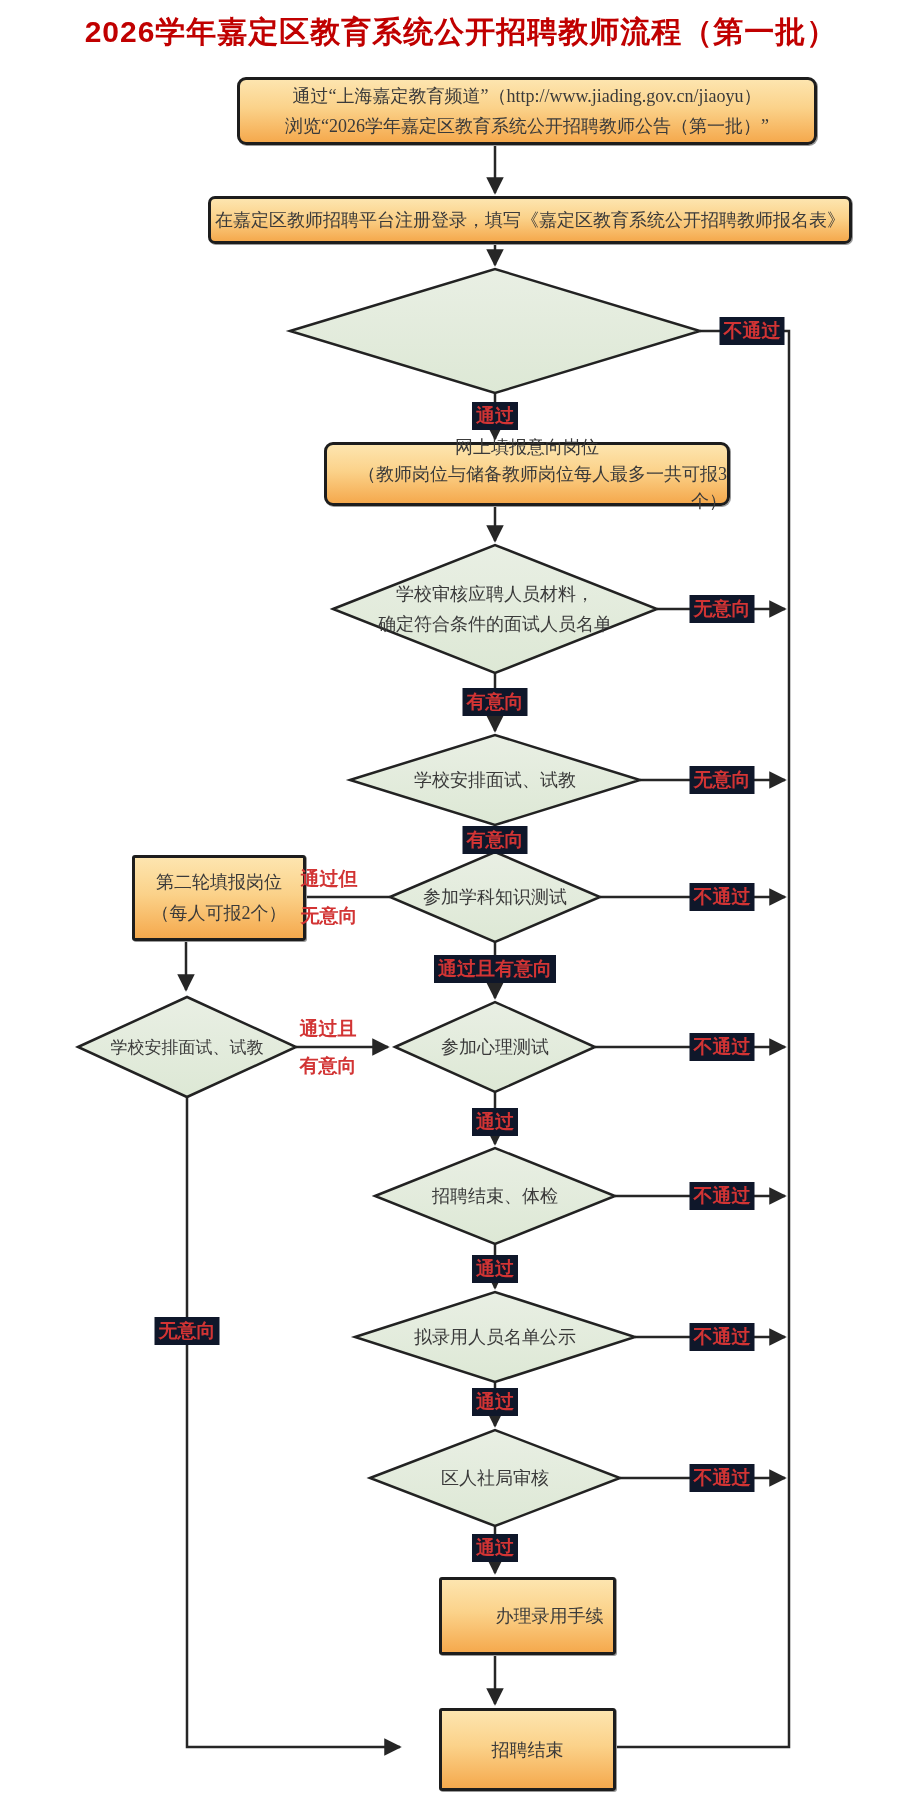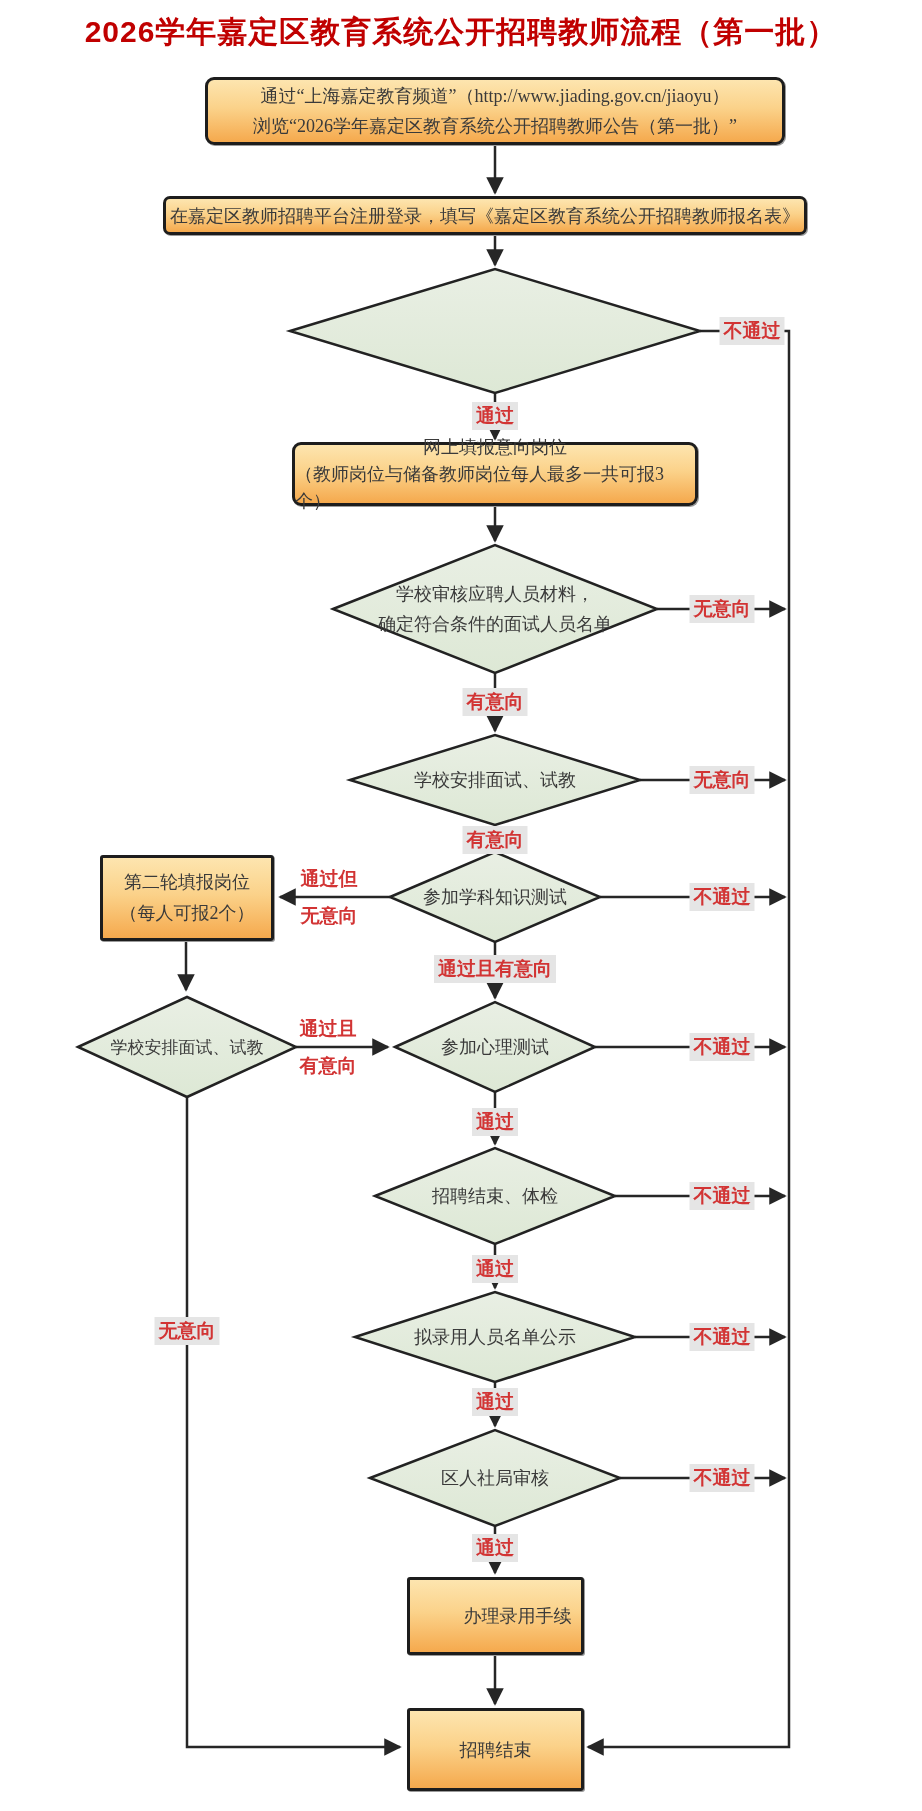--- a/index.html
+++ b/index.html
@@ -13,31 +13,32 @@
     position:absolute; top:12px; left:0; width:100%;
     text-align:center; font-size:30px; font-weight:bold;
     color:#c00000; letter-spacing:1px; z-index:2;
     font-family:"Liberation Sans","DejaVu Sans",sans-serif;
   }
   .obox {
     position:absolute; box-sizing:border-box;
     border:3px solid #1d1d1d;
     background:linear-gradient(180deg,#fde5af 0%,#fbd28a 45%,#f5a94d 100%);
     display:flex; flex-direction:column; align-items:center; justify-content:center;
-    color:#3a3a3a; z-index:2; text-align:left;
+    color:#3a3a3a; z-index:2; text-align:right;
     box-shadow:1px 1px 0 #9a9a9a;
+    margin-left:32px;
   }
   .node-text {
     position:absolute; transform:translate(-50%,-50%);
     text-align:center; color:#3a3a3a; white-space:nowrap; z-index:2;
   }
   .flow-label {
     position:absolute; transform:translate(-50%,-50%);
     font-weight:bold; font-size:19px; color:#d23434;
-    background:#e5e5e5; padding:1px 4px; white-space:nowrap; z-index:3;
+    background:#0f172a; padding:1px 4px; white-space:nowrap; z-index:3;
     font-family:"Liberation Serif","DejaVu Serif",serif;
   }
   .nobg { background:transparent; padding:0; }
   .fs18 { font-size:18px; }
   .fs17 { font-size:17px; }
 </style>
 </head>
 <body>
 
 <div id="stage">
@@ -96,21 +97,21 @@
     </g>
   </svg>
 
   <div class="page-title">2026学年嘉定区教育系统公开招聘教师流程（第一批）</div>
 
   <div class="obox fs18" style="left:205px; top:77px; width:580px; height:68px; border-radius:9px; line-height:30px;">
     <div>通过“上海嘉定教育频道”（http://www.jiading.gov.cn/jiaoyu）</div>
     <div>浏览“2026学年嘉定区教育系统公开招聘教师公告（第一批）”</div>
   </div>
 
-  <div class="obox fs18" style="left:163px; top:196px; width:644px; height:39px; border-radius:7px;">
+  <div class="obox fs18" style="left:176px; top:196px; width:644px; height:48px; border-radius:7px;">
     <div>在嘉定区教师招聘平台注册登录，填写《嘉定区教育系统公开招聘教师报名表》</div>
   </div>
 
   <div class="obox fs18" style="left:292px; top:442px; width:406px; height:64px; border-radius:9px; line-height:27px;">
     <div>网上填报意向岗位</div>
     <div>（教师岗位与储备教师岗位每人最多一共可报3个）</div>
   </div>
 
   <div class="obox fs18" style="left:100px; top:855px; width:174px; height:86px; border-radius:3px; line-height:31px;">
     <div>第二轮填报岗位</div>

